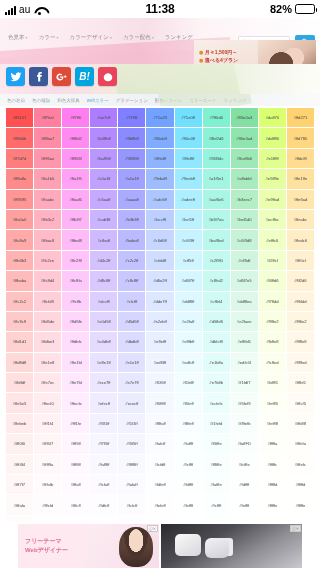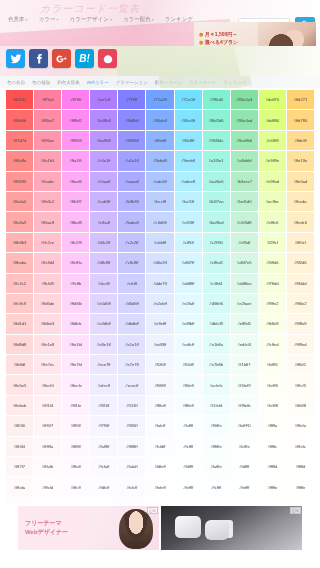--- a/index.html
+++ b/index.html
@@ -210,27 +210,43 @@
   .ad-b2 .obj2{
     position:absolute; left:44px; top:14px; width:24px; height:20px;
     background:linear-gradient(160deg,#f2f2f5,#cfcfd6); border-radius:6px;
   }
 </style>
 </head>
 <body>
 
 <div id="root">
 
+  <div class="statusbar">
+    <div class="sb-left">
+      <span class="sig">
+          <i></i>
+          <i></i>
+          <i></i>
+          <i></i>
+        </span>
+      <span class="carrier">au</span>
+      <span class="wifi"></span>
+    </div>
+    <div class="sb-time">11:38</div>
+    <div class="sb-right">
+      <span class="batt-pct">82%</span>
+      <span class="batt"><span class="batt-fill"></span></span>
+    </div>
+  </div>
 
   <div class="page">
 
     <div class="site-header">
       <div class="hdr-wave2"></div>
       <div class="hdr-wave"></div>
-      <div class="hdr-logo">カラーコード一覧表</div>
       <div class="hdr-nav">
         <span>色見本</span>
         <span>カラー</span>
         <span>カラーデザイン</span>
         <span>カラー配色</span>
         <span class="nocaret">ランキング</span>
       </div>
       <div class="hdr-search">
         <span>検索</span>
       </div>

